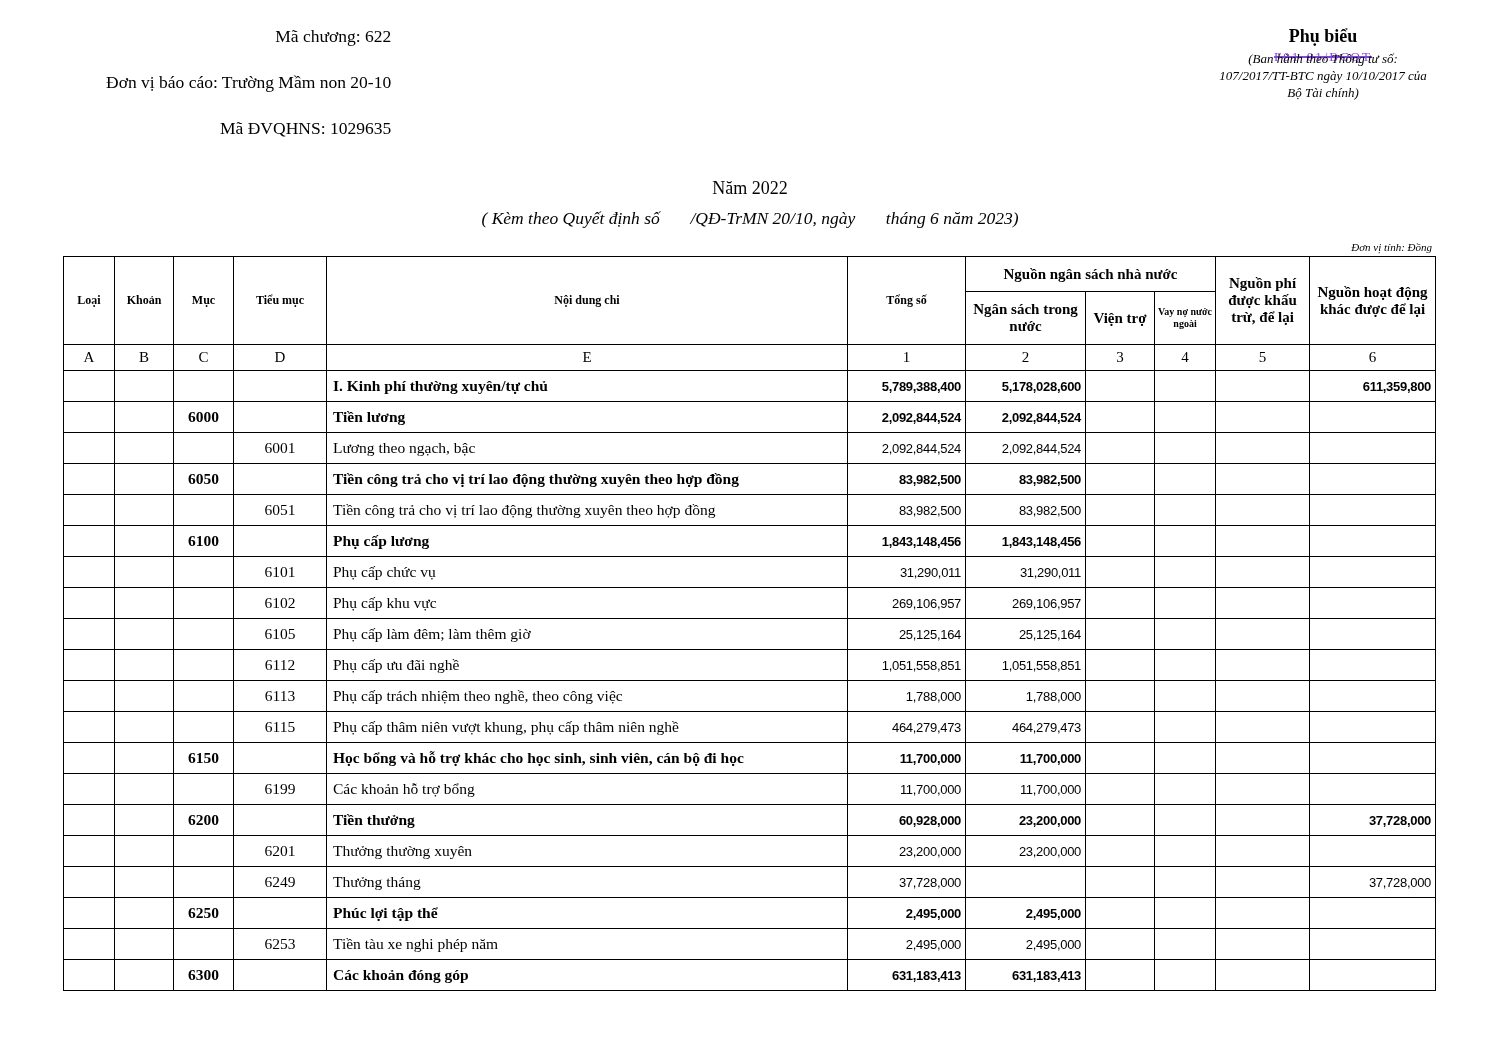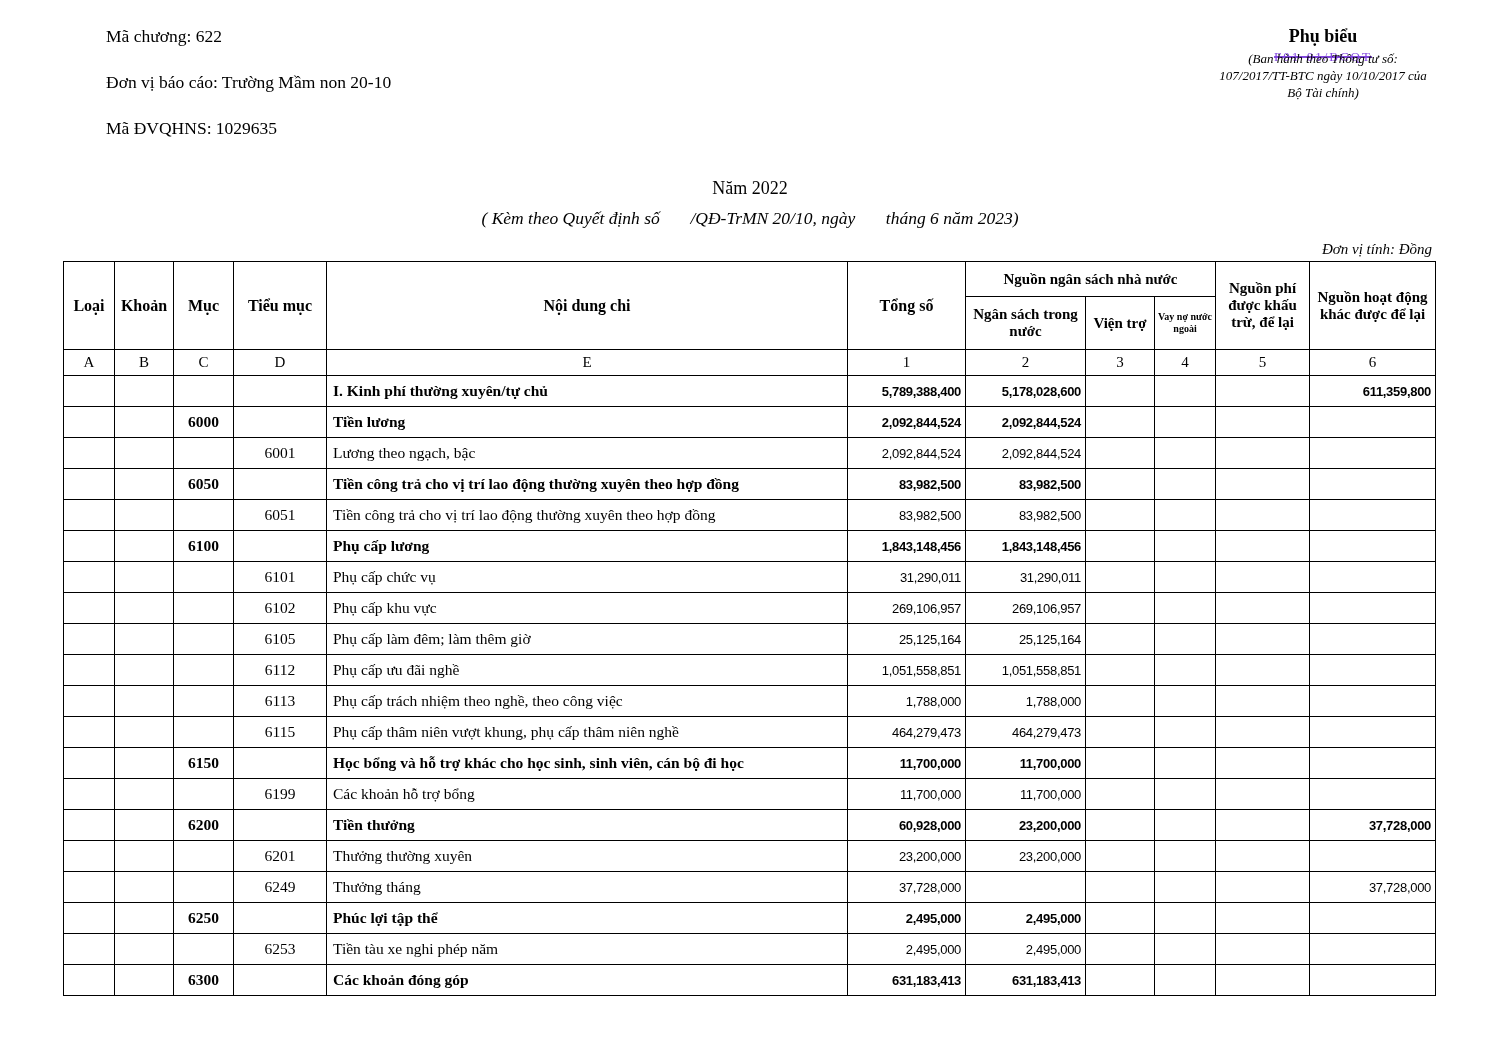--- a/index.html
+++ b/index.html
@@ -6,42 +6,42 @@
   body {
     width:1500px; height:1061px;
     font-family:"Liberation Serif","DejaVu Serif",serif;
     color:#000;
     overflow:hidden;
   }
   .page { position:relative; width:1500px; height:1061px; background:#fff; }
 
   
   .top { display:flex; justify-content:space-between; align-items:flex-start; padding:26px 66px 0 106px; }
-  .top-left { font-size:17.5px; }
+  .top-left { font-size:17.5px;text-align:right; }
   .info-line { margin-bottom:25px; white-space:nowrap; }
   .corner { width:222px; text-align:center; }
   .corner-title { font-weight:bold; font-size:18px; }
   .struck-text {
     font-size:13px; letter-spacing:2px; color:#6d28d9;
     text-decoration:line-through; text-decoration-thickness:2px;
     line-height:13px; margin-top:3px; margin-bottom:-13px; opacity:.85;
   }
   .issue-note { font-style:italic; font-size:13px; line-height:17px; position:relative; }
 
   
   .title { text-align:center; font-weight:bold; font-size:26.5px; letter-spacing:.5px; margin-top:4px; white-space:nowrap; }
   .year { text-align:center; font-size:18px; margin-top:14px; }
   .decision { text-align:center; font-style:italic; font-size:17.5px; margin-top:9px; }
-  .unit { text-align:right; font-style:italic; font-size:15px; padding-right:68px; margin-top:12px; margin-bottom:3px; }
+  .unit { text-align:right; font-style:italic; font-size:11px; padding-right:68px; margin-top:12px; margin-bottom:3px; }
 
   
   table { border-collapse:collapse; table-layout:fixed; margin-left:63px; width:1372px; }
   th, td { border:1.5px solid #000; padding:0; }
   thead th { font-weight:bold; text-align:center; vertical-align:middle; padding:1px 2px; }
-  .h-main { font-size:16px; }
+  .h-main { font-size:12px; }
   .h-sub  { font-size:15px; line-height:17px; }
   .h-tiny { font-size:10px; line-height:12.5px; }
   tr.group-row th { height:32px; }
   tr.sub-row th { height:50px; }
   tr.letter-row td { height:25px; text-align:center; font-size:15px; }
   tbody td { height:28px; vertical-align:middle; }
   td.code { text-align:center; font-size:15.5px; }
   td.text { text-align:left; padding:1px 4px 1px 6px; font-size:15.5px; white-space:nowrap; overflow:hidden; }
   td.num  {
     text-align:right; padding-right:4px;

